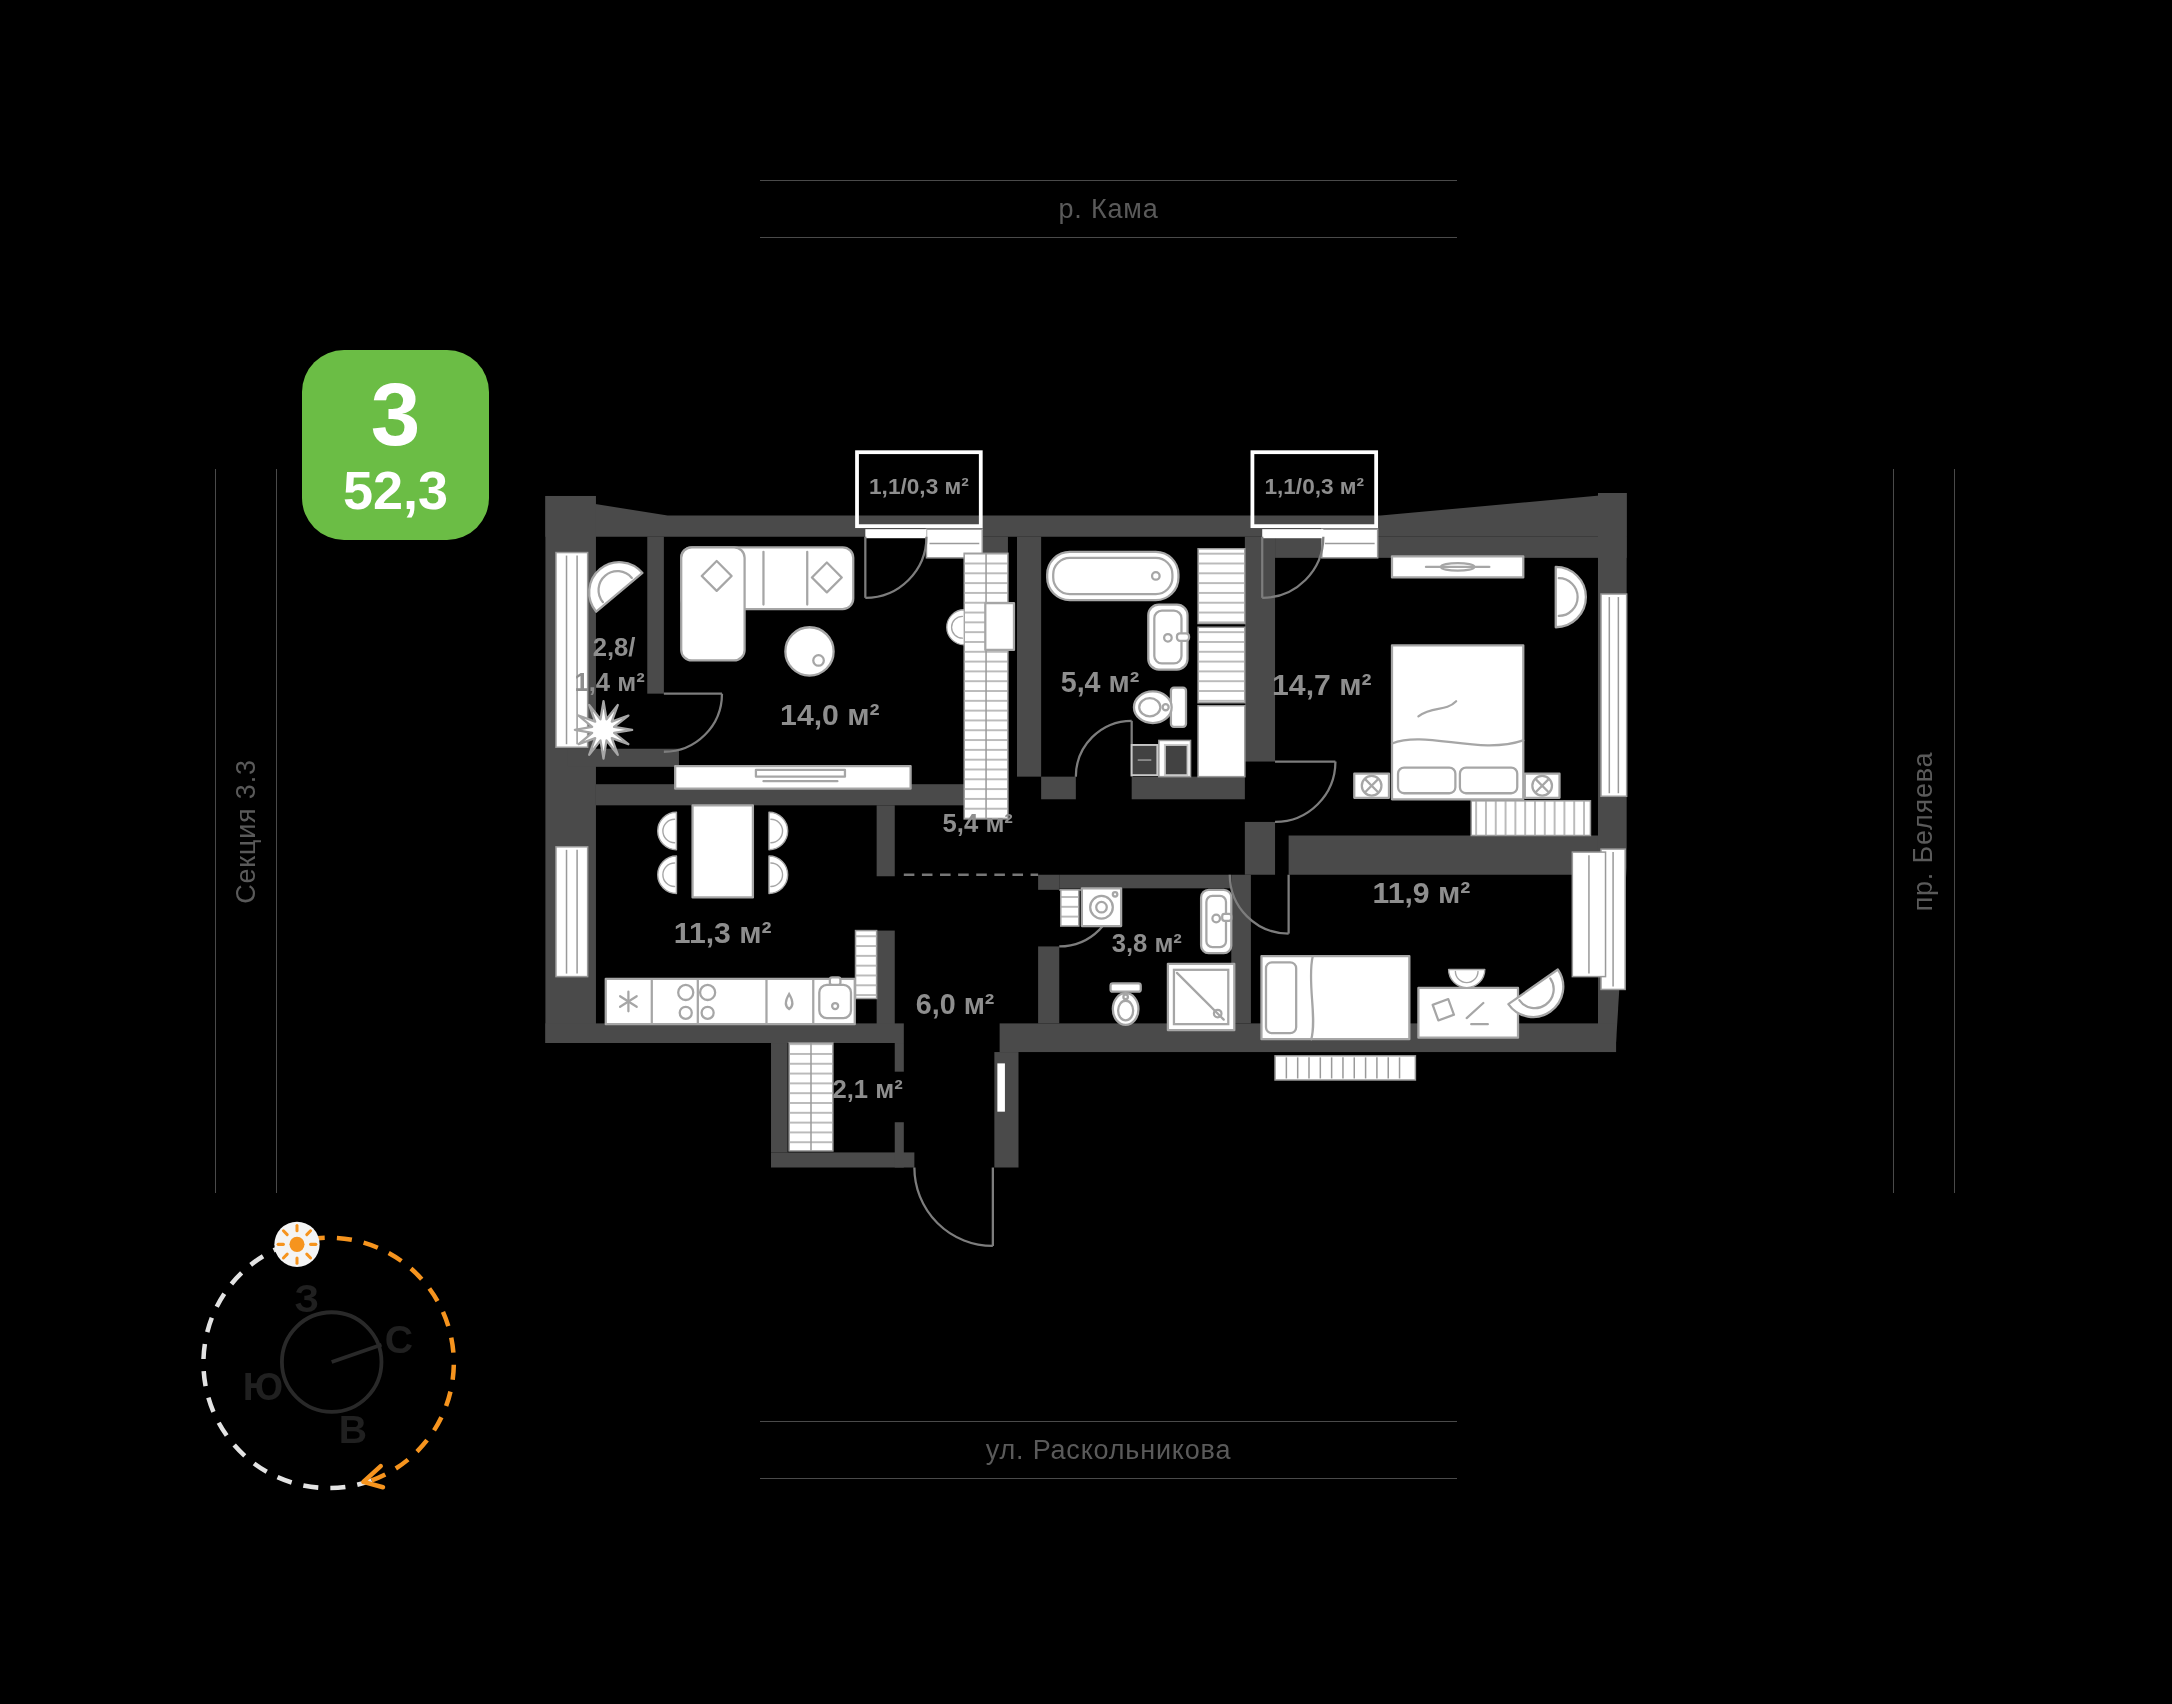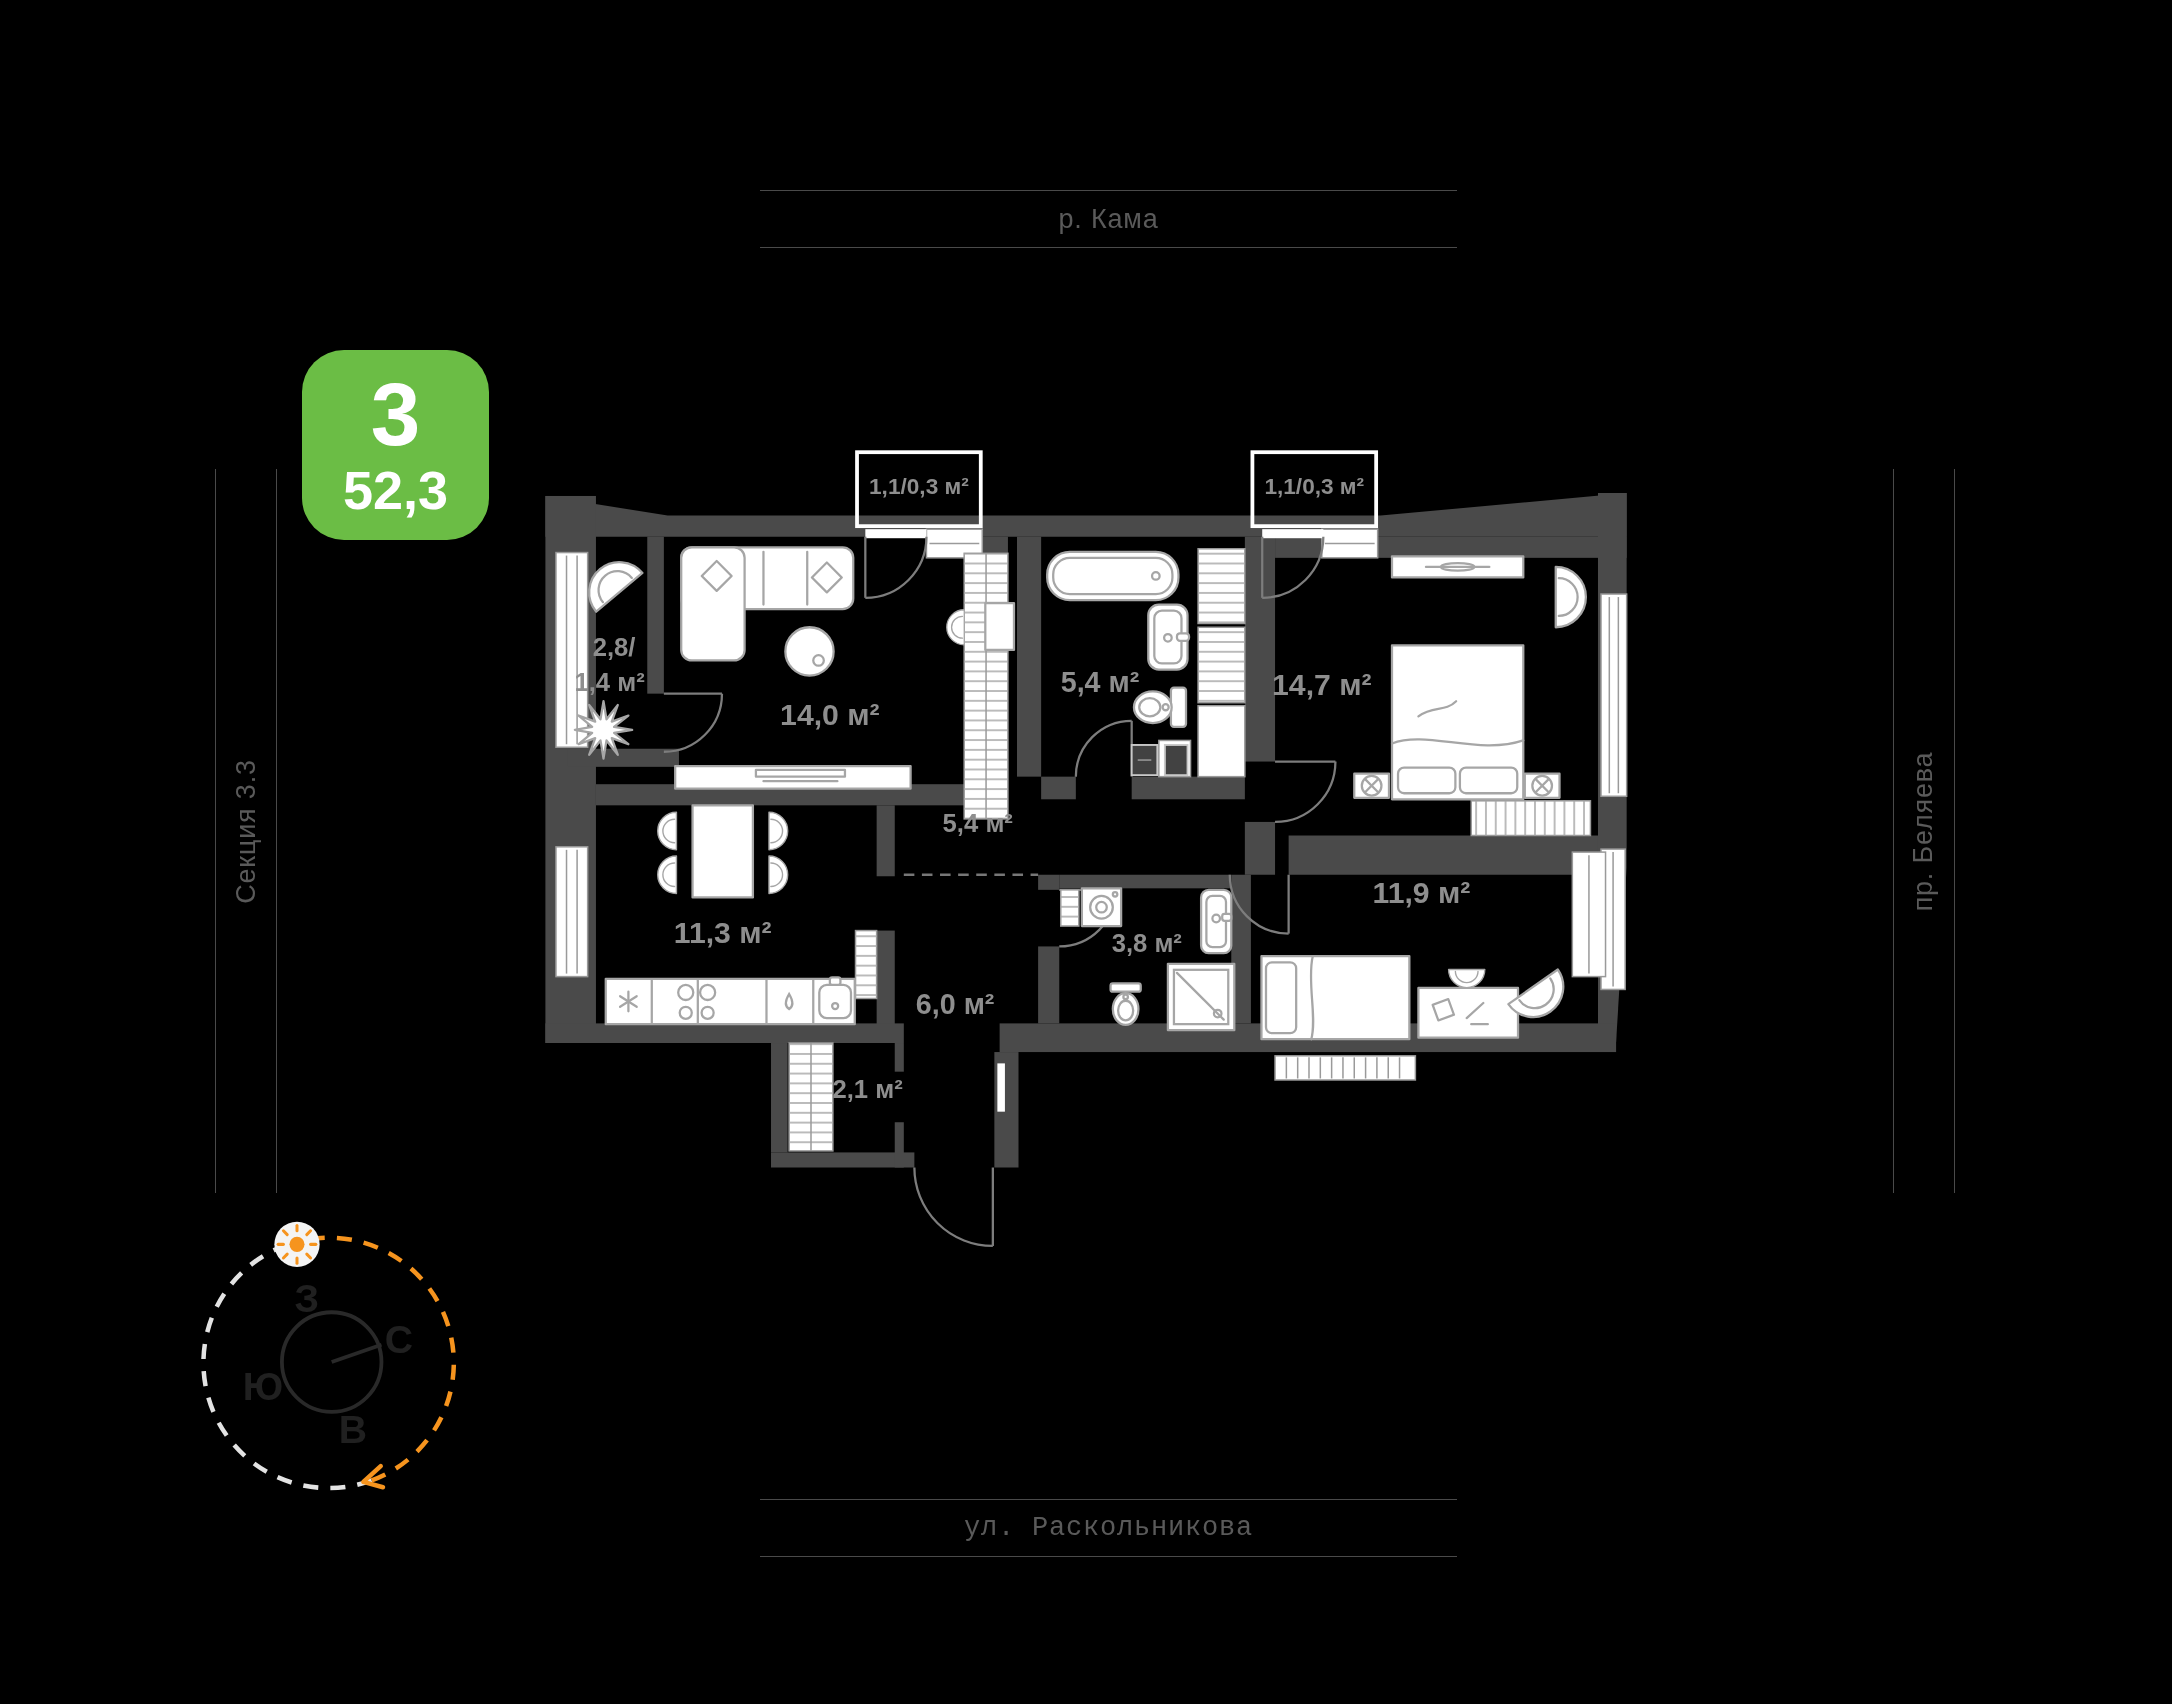--- a/index.html
+++ b/index.html
@@ -33,24 +33,24 @@
 </head>
 <body>
 
 <div id="stage">
 
   <div class="badge">
     <div class="num">3</div>
     <div class="area">52,3</div>
   </div>
 
-  <div class="hbar" style="top:190px;">
+  <div class="hbar" style="top:180px;">
     <span>р. Кама</span>
   </div>
-  <div class="hbar" style="top:1499px;font-family:Liberation Mono, monospace;">
+  <div class="hbar" style="top:1421px;">
     <span>ул. Раскольникова</span>
   </div>
   <div class="vbar" style="left:215px;">
     <span>Секция 3.3</span>
   </div>
   <div class="vbar" style="left:1893px;">
     <span>пр. Беляева</span>
   </div>
 
   <svg style="position:absolute;left:528px;top:419px;" width="1147" height="913" viewBox="700 556 1520 1210" xmlns="http://www.w3.org/2000/svg">

